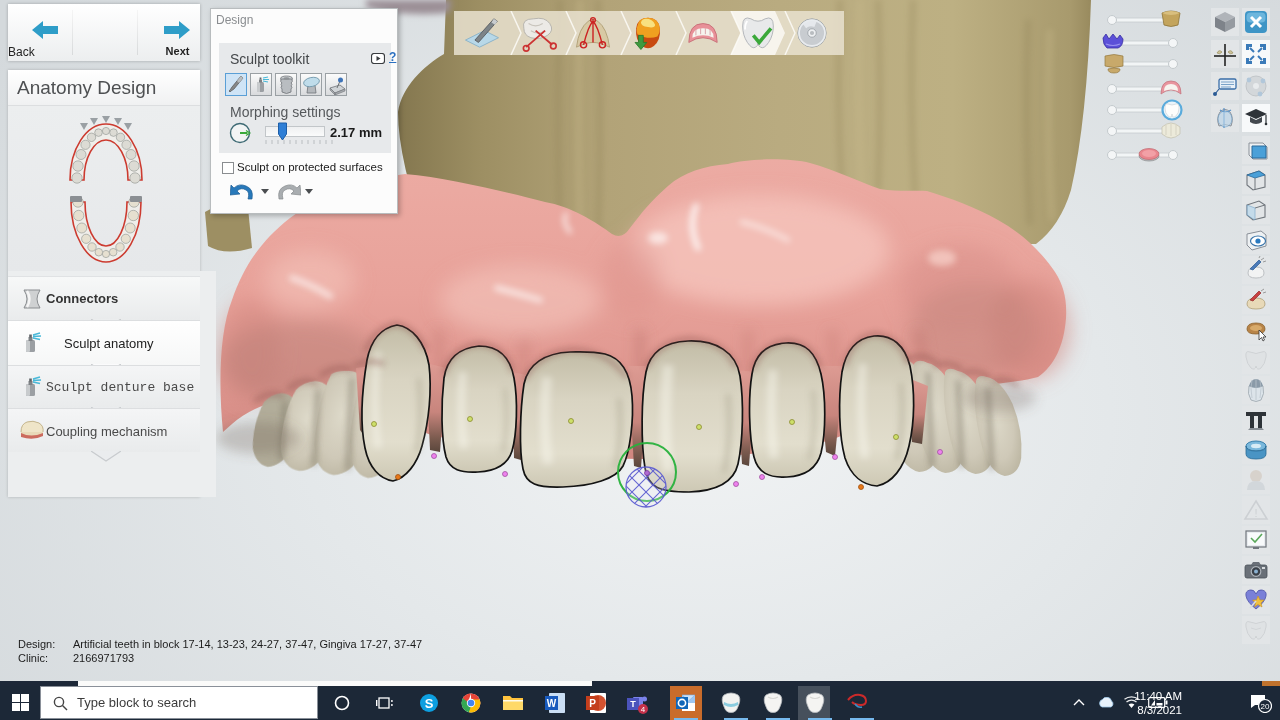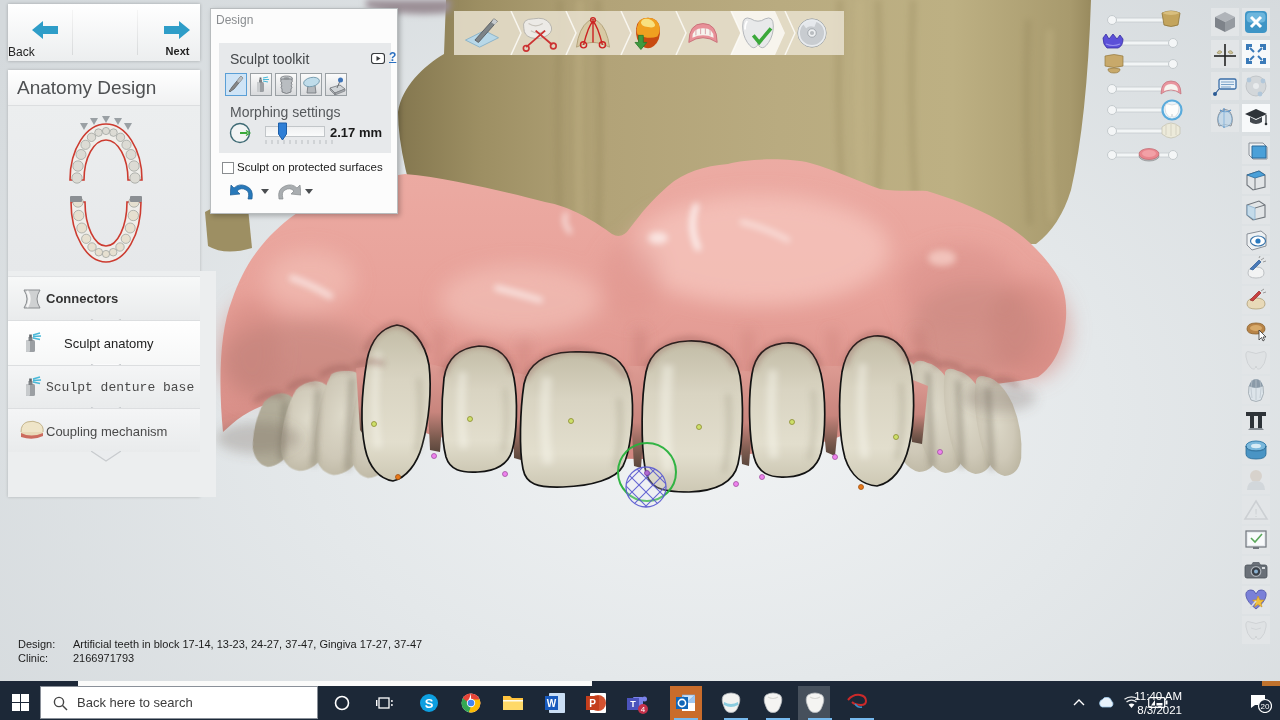--- a/index.html
+++ b/index.html
@@ -723,21 +723,21 @@
         <rect x="9" y="0" width="8" height="8" fill="#fff"></rect>
     <rect x="0" y="9" width="8" height="8" fill="#fff"></rect>
         <rect x="9" y="9" width="8" height="8" fill="#fff"></rect>
   </svg>
 
   <div class="abs" style="left:40px;top:0;width:278px;height:33px;background:#ffffff;border:1px solid #8a9099;box-sizing:border-box;">
     <svg class="abs" style="left:12px;top:9px" width="15" height="15" viewBox="0 0 15 15">
           <circle cx="6" cy="6" r="4.6" fill="none" stroke="#444" stroke-width="1.4"></circle>
           <line x1="9.5" y1="9.5" x2="14" y2="14" stroke="#444" stroke-width="1.4"></line>
         </svg>
-    <div class="abs" style="left:36px;top:8px;font-size:13px;color:#3c3c3c;">Back here to search</div>
+    <div class="abs" style="left:36px;top:8px;font-size:13px;color:#3c3c3c;">Type block to search</div>
   </div>
 
   <svg class="abs" style="left:334px;top:9px" width="16" height="16" viewBox="0 0 16 16">
         <circle cx="8" cy="8" r="6.5" fill="none" stroke="#fff" stroke-width="1.6"></circle>
       </svg>
 
   <svg class="abs" style="left:376px;top:9px" width="17" height="16" viewBox="0 0 17 16">
         <rect x="3" y="3" width="10" height="10" fill="none" stroke="#fff" stroke-width="1.3"></rect>
         <rect x="0" y="5" width="1.4" height="6" fill="#fff"></rect>
         <rect x="15.2" y="5" width="1.4" height="2" fill="#fff"></rect>

